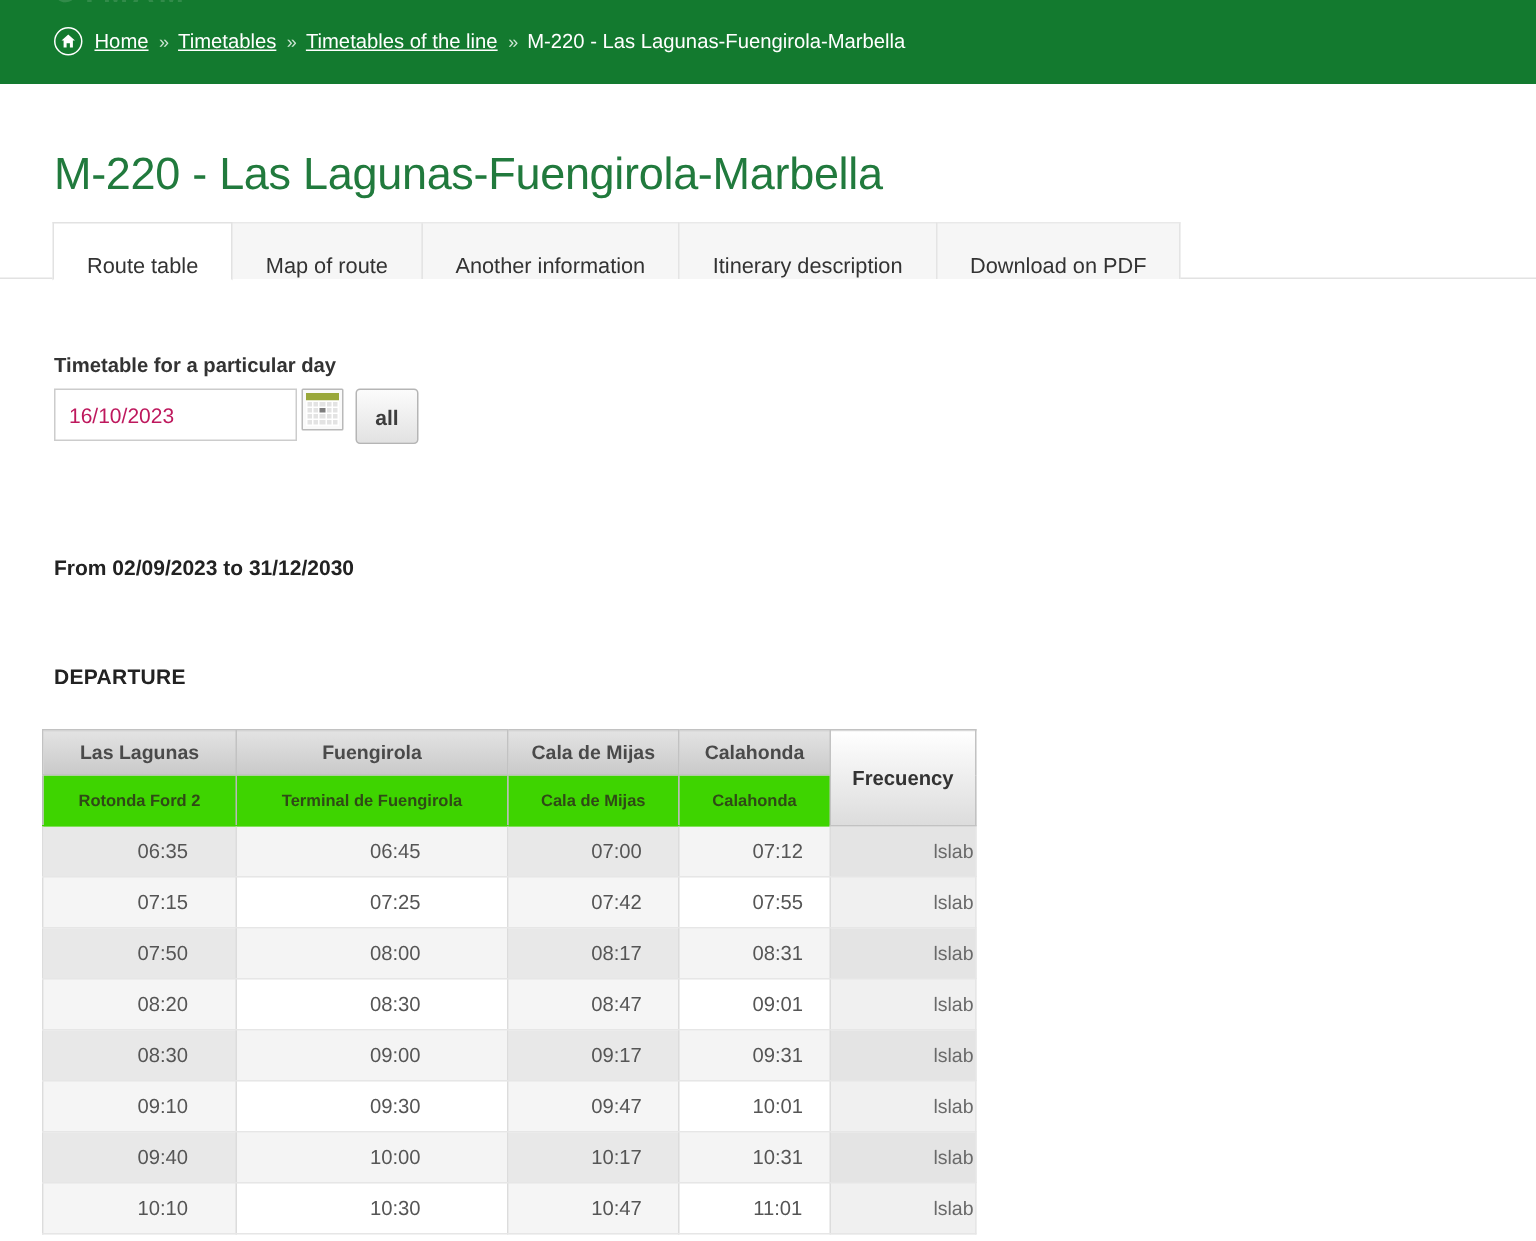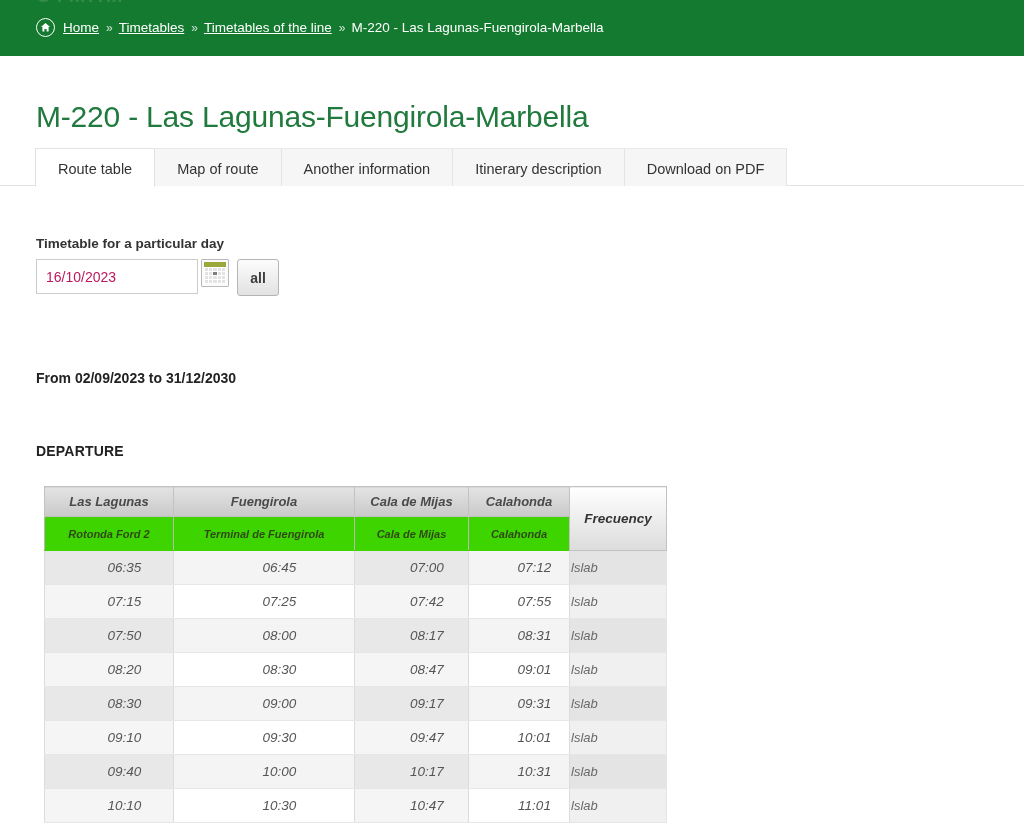--- a/index.html
+++ b/index.html
@@ -81,23 +81,23 @@
   }
   .tabs {
     position: absolute;
     left: 36px; top: 0;
     display: flex;
     align-items: flex-end;
     height: 38px;
   }
   .tab {
     height: 38px;
-    padding: 12px 22px;
+    padding: 0 22px;
     display: flex;
-    align-items: flex-start;
+    align-items: flex-end;
     justify-content: center;
     font-size: 14.5px;
     color: #333333;
     background: #f6f6f6;
     border-left: 1px solid #e4e4e4;
     border-top: 1px solid #e9e9e9;
     border-right: 1px solid #e4e4e4;
     margin-left: -1px;
     cursor: pointer;
   }
@@ -188,23 +188,22 @@
     left: 36px; top: 443px;
     font-size: 14px;
     font-weight: bold;
     color: #222222;
     letter-spacing: .2px;
   }
 
   
   .table-wrap {
     position: absolute;
-    left: 44px; top: 486px;
+    left: 28px; top: 486px;
     width: 622px;
-    font-style: italic;
   }
   table.tt {
     border-collapse: collapse;
     width: 622px;
     table-layout: fixed;
   }
   table.tt col.c1 { width: 129px; }
   table.tt col.c2 { width: 181px; }
   table.tt col.c3 { width: 114px; }
   table.tt col.c4 { width: 101px; }
@@ -248,21 +247,21 @@
     color: #555555;
     text-align: center;
     border: 1px solid #e6e6e6;
     border-left-color: #dcdcdc;
     border-right-color: #dcdcdc;
     padding-left: 32px;
   }
   td.freqcell {
     font-size: 13px;
     color: #6a6a6a;
-    text-align: left;
+    text-align: right;
     border: 1px solid #e6e6e6;
     background: #ededed;
   }
   tr.odd td.sh { background: #e8e8e8; }
   tr.odd td.lt { background: #f4f4f4; }
   tr.odd td.freqcell { background: #e4e4e4; }
   tr.even td.sh { background: #f5f5f5; }
   tr.even td.lt { background: #ffffff; }
   tr.even td.freqcell { background: #f0f0f0; }
 </style>

